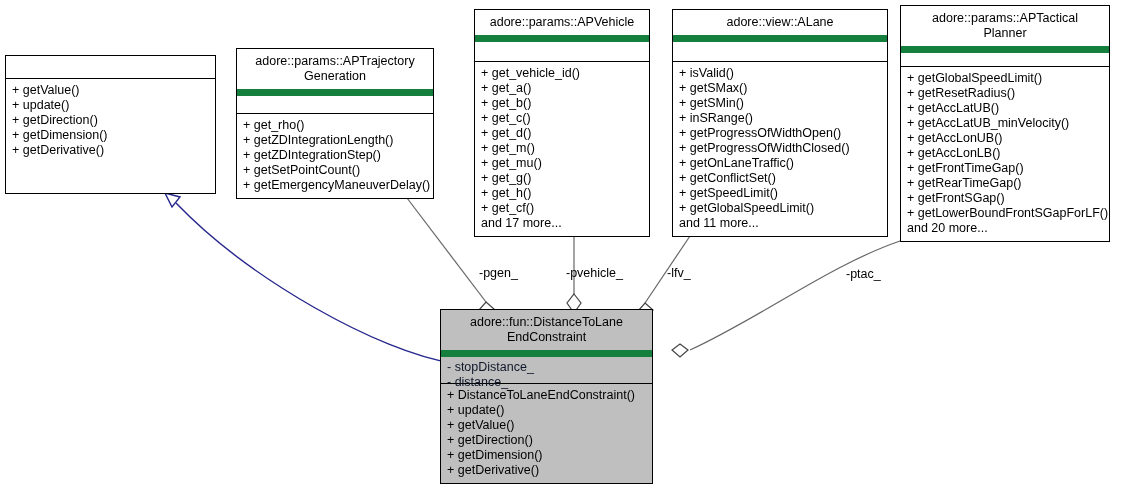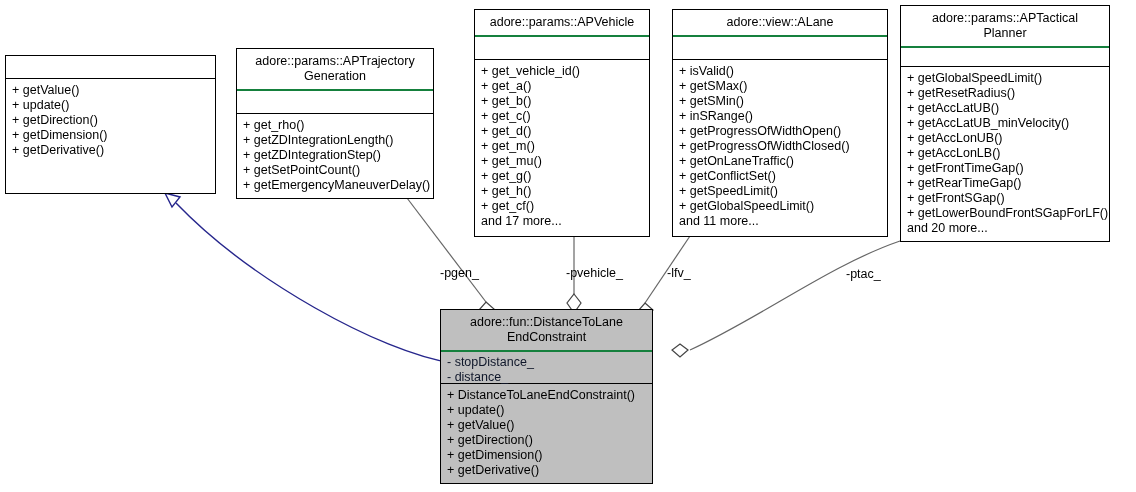--- a/index.html
+++ b/index.html
@@ -34,21 +34,21 @@
   .uml-box.highlight {
     background: #bfbfbf;
   }
   .uml-title {
     box-sizing: border-box;
     text-align: center;
     font-size: 12.5px;
     line-height: 15px;
     color: #000000;
     padding: 5px 6px 5px 6px;
-    border-bottom: 2px solid #15803d;
+    border-bottom: 7px solid #15803d;
     white-space: pre-line;
   }
   .uml-attrs {
     box-sizing: border-box;
     font-size: 12.5px;
     line-height: 15px;
     color: #0f172a;
     padding: 3px 12px 4px 6px;
     border-bottom: 1px solid #000000;
     min-height: 14px;
@@ -194,18 +194,18 @@
     <div class="uml-ops">
       <div class="uml-row">+ DistanceToLaneEndConstraint()</div>
       <div class="uml-row">+ update()</div>
       <div class="uml-row">+ getValue()</div>
       <div class="uml-row">+ getDirection()</div>
       <div class="uml-row">+ getDimension()</div>
       <div class="uml-row">+ getDerivative()</div>
     </div>
   </div>
 
-  <span class="edge-label" style="left:440px; top:266px;">-pgen_</span>
+  <span class="edge-label" style="left:479px; top:266px;">-pgen_</span>
   <span class="edge-label" style="left:566px; top:266px;">-pvehicle_</span>
   <span class="edge-label" style="left:667px; top:266px;">-lfv_</span>
   <span class="edge-label" style="left:846px; top:267px;">-ptac_</span>
 
 </div>
 
 </body></html>

